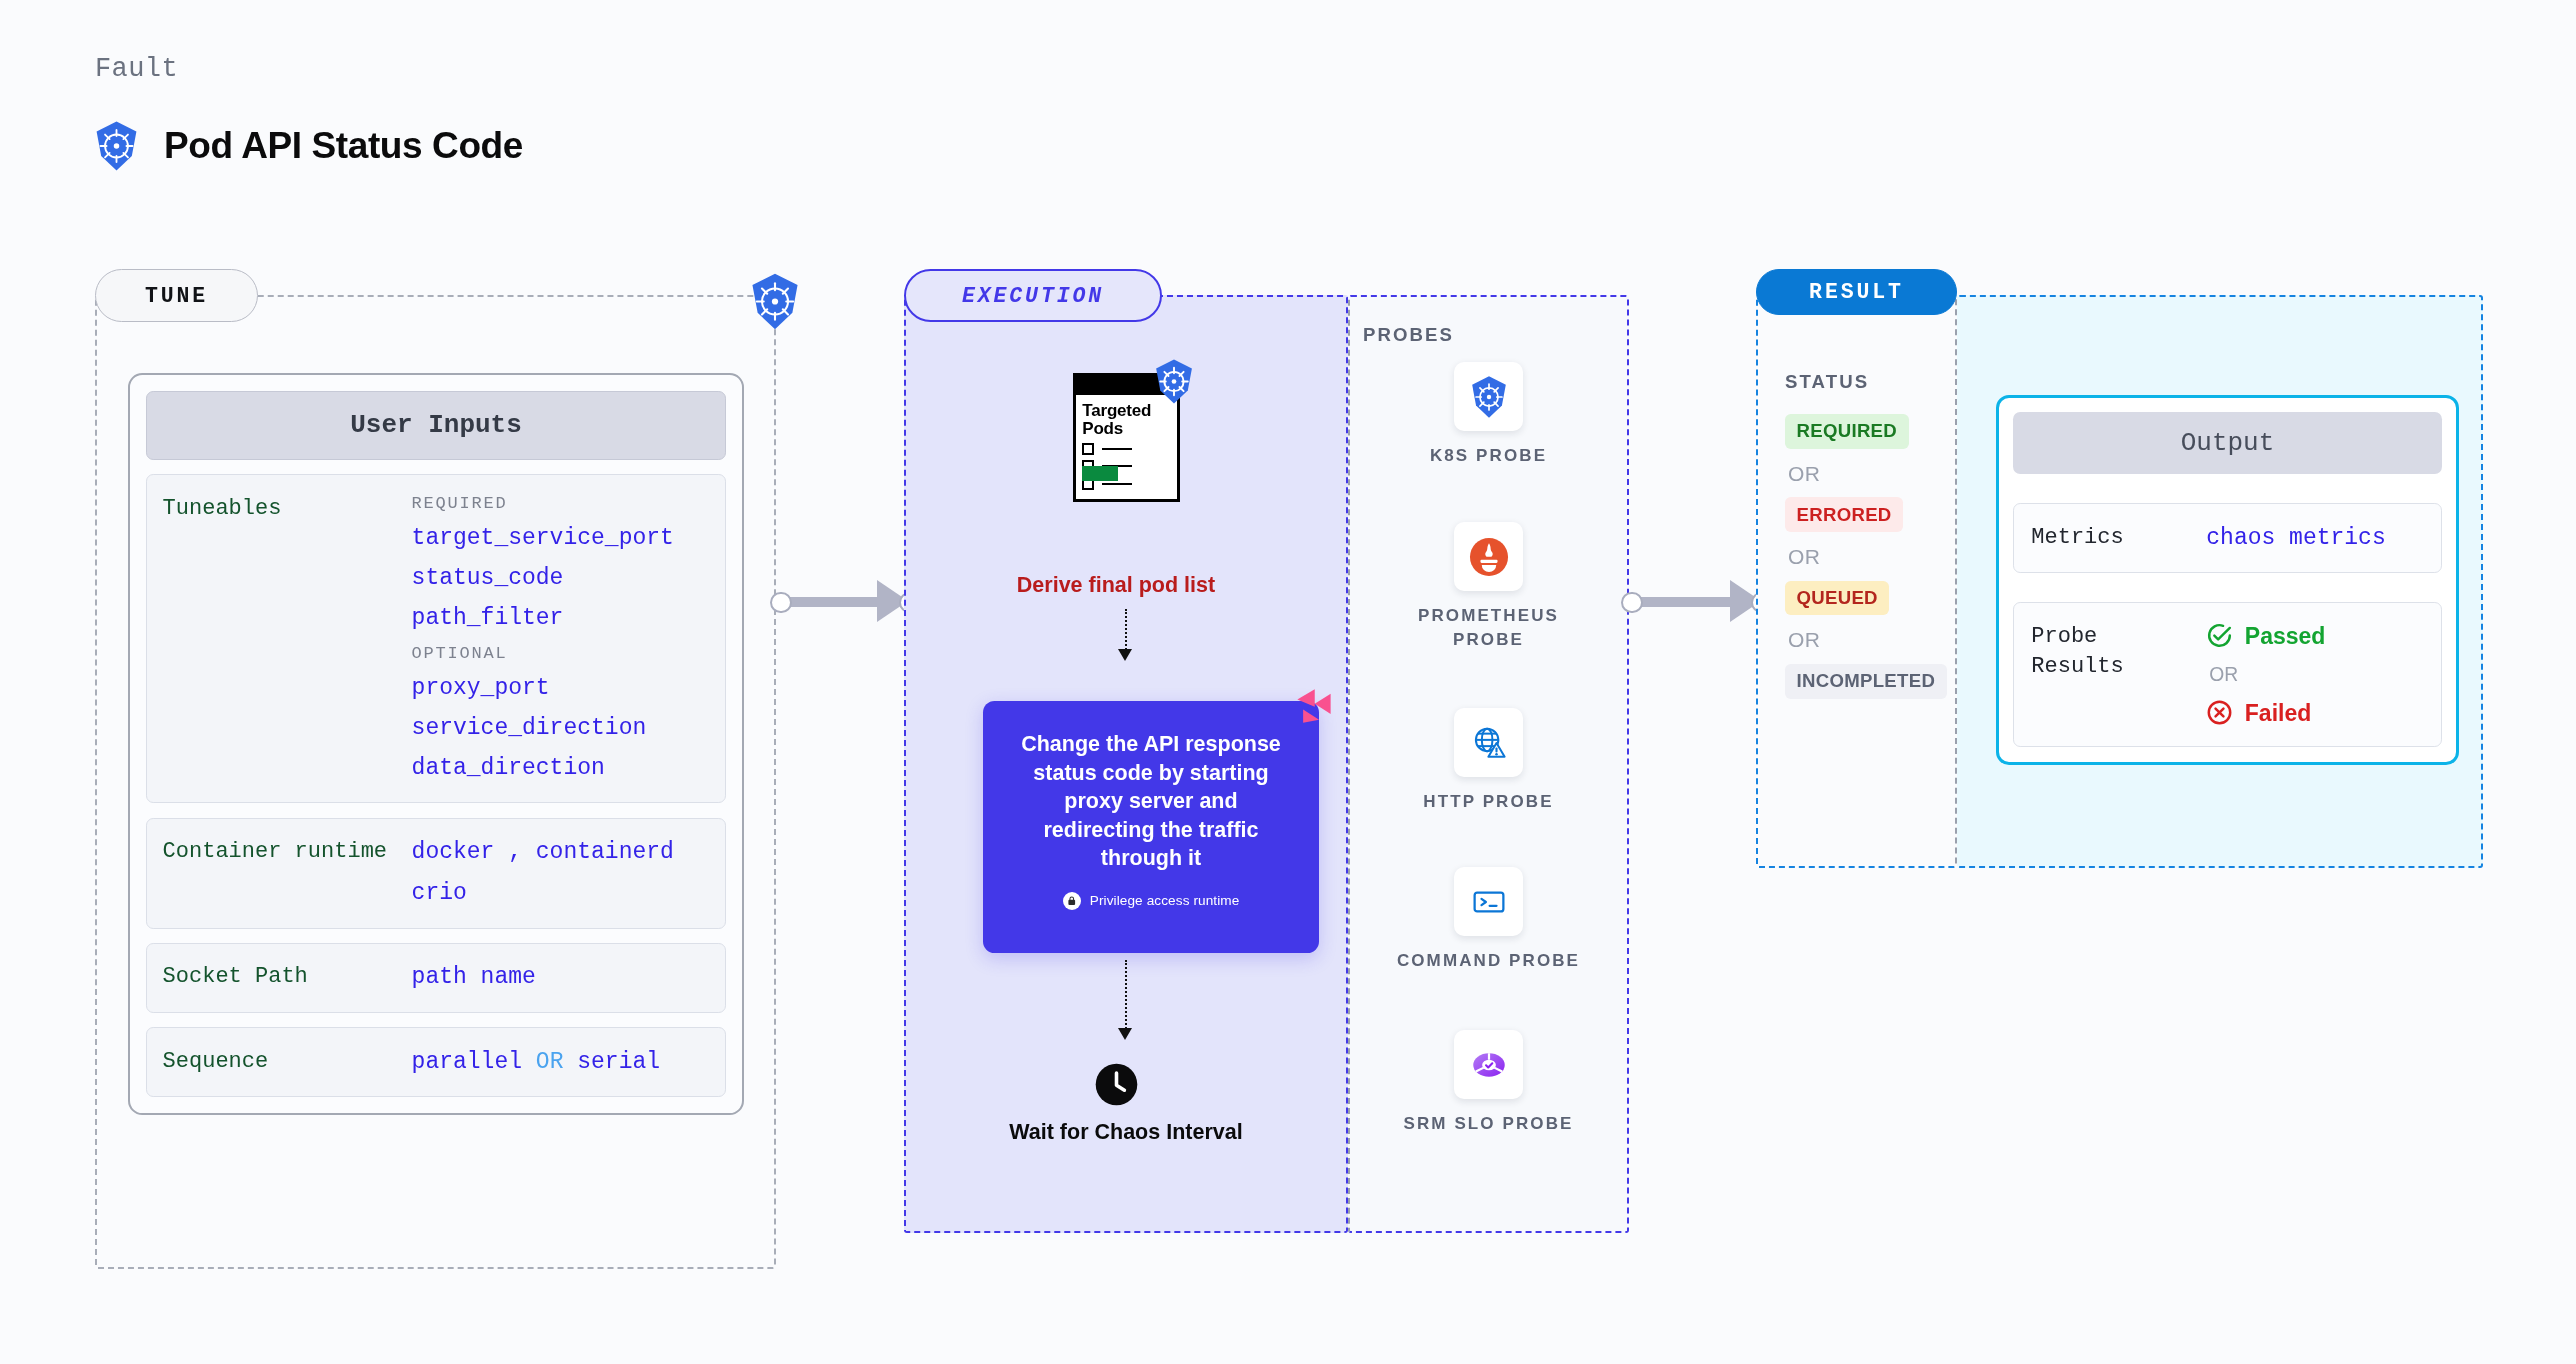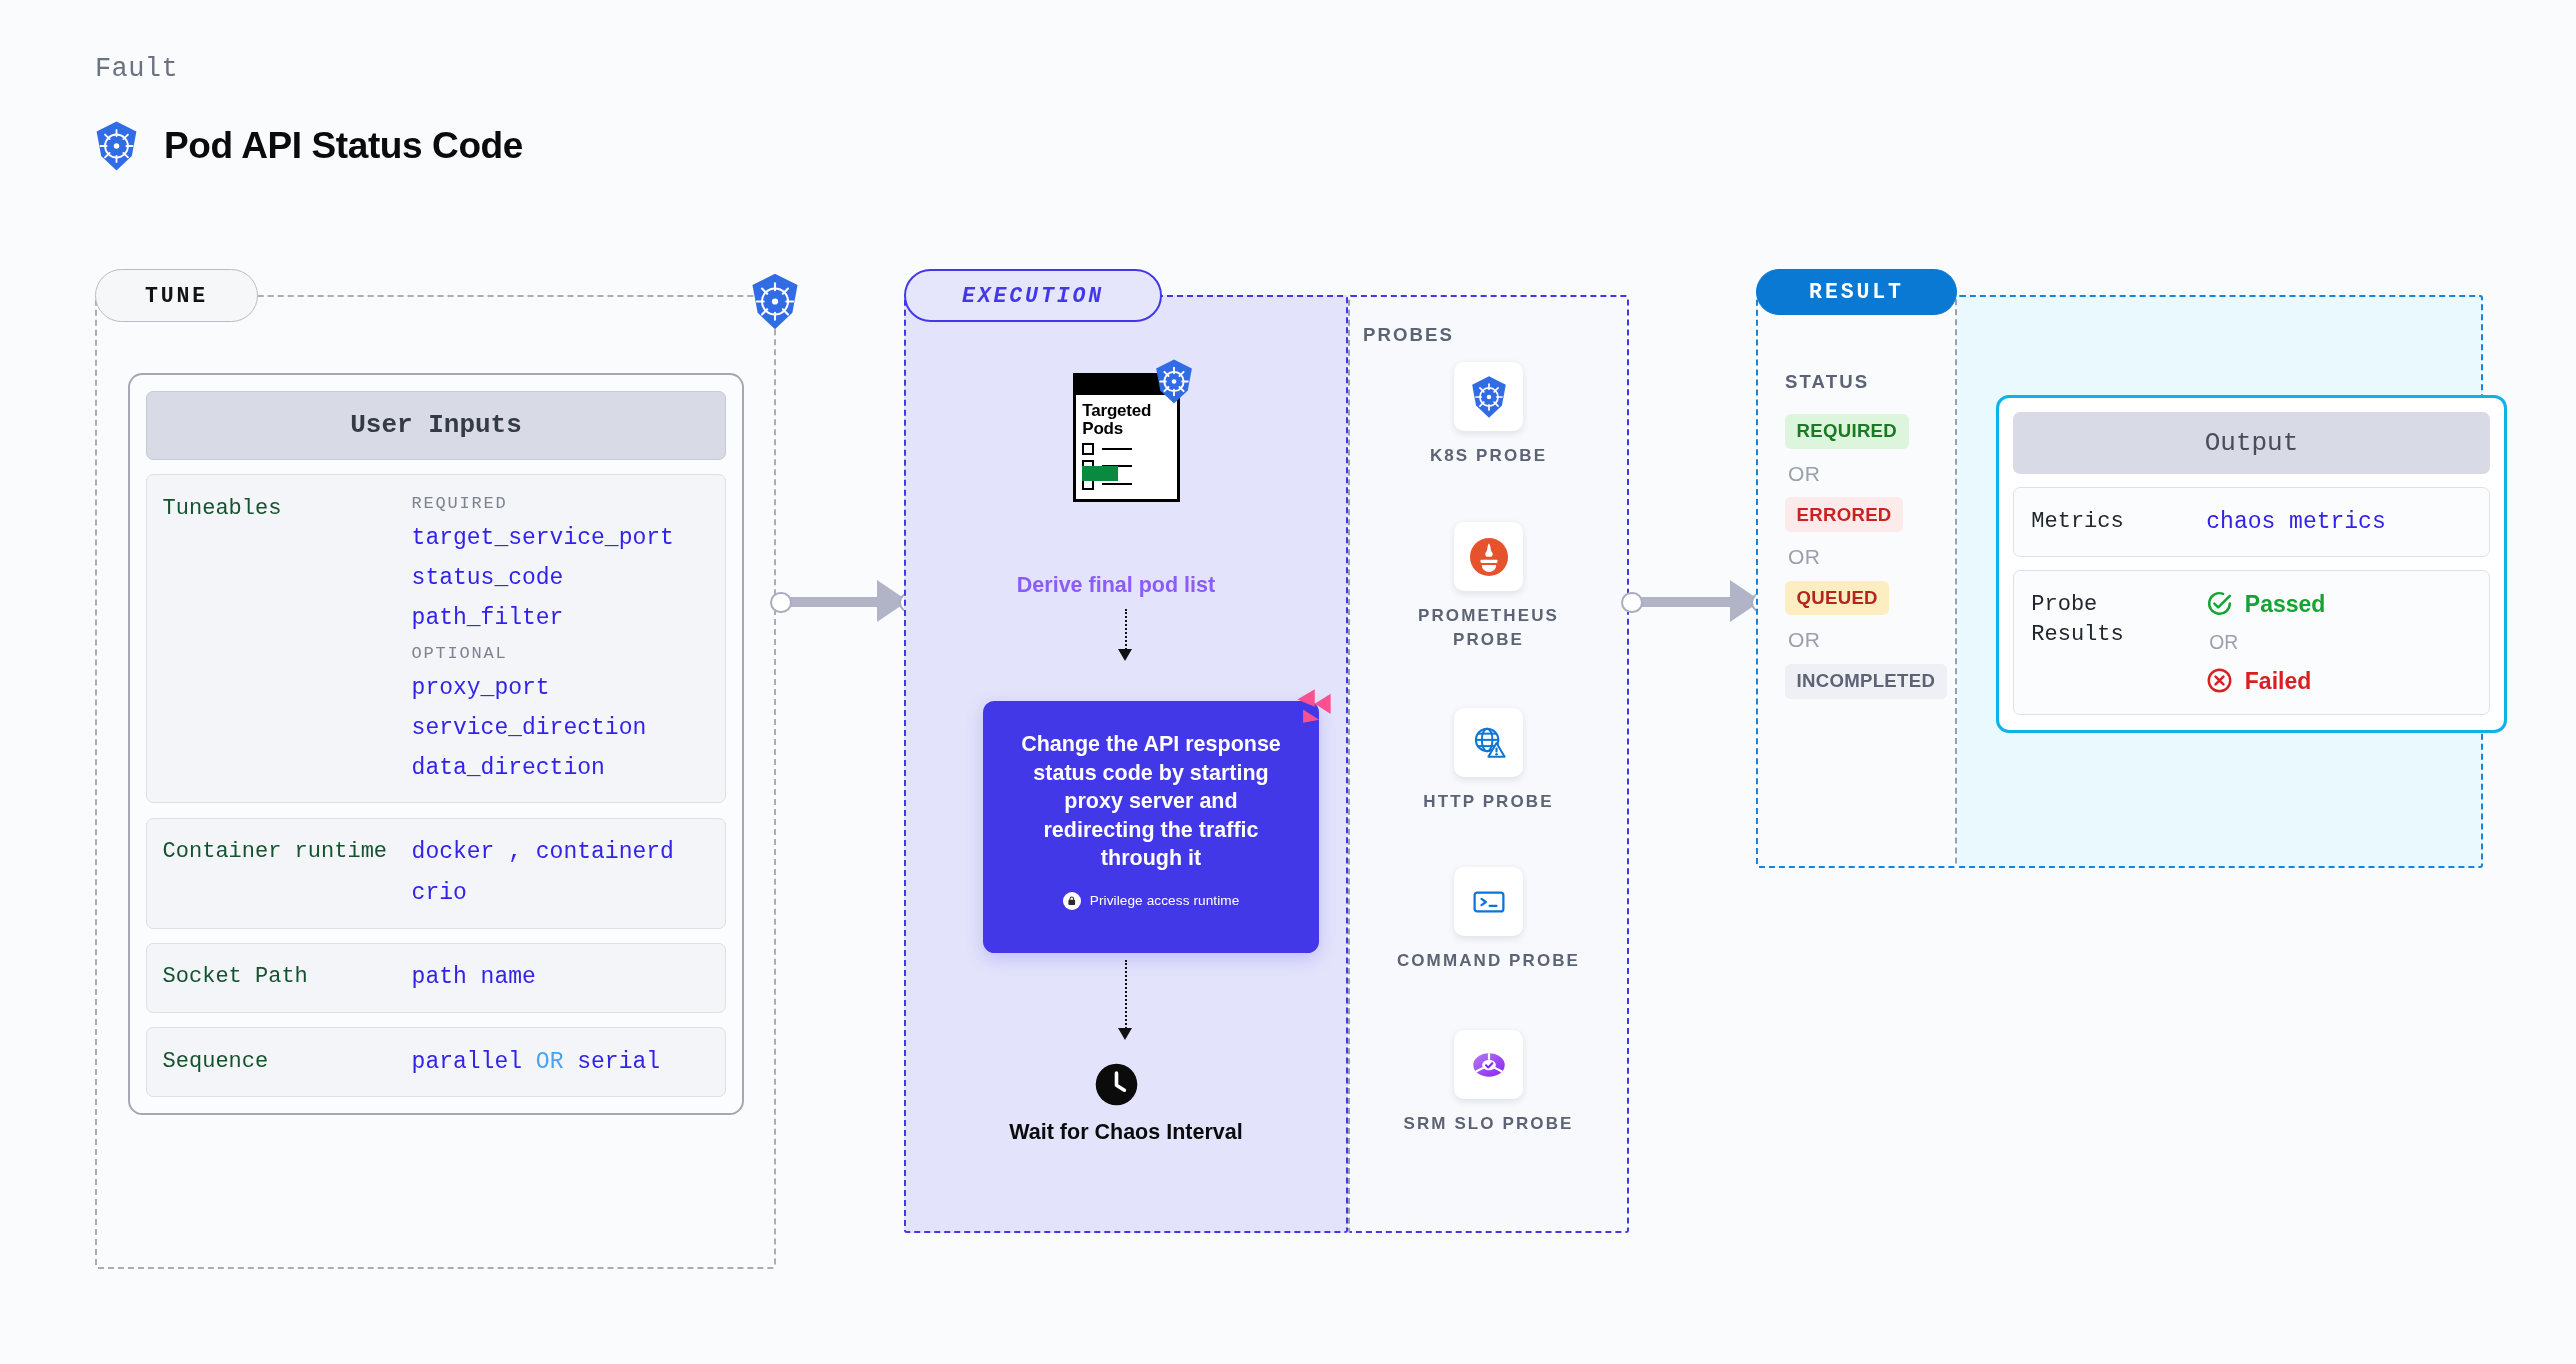--- a/index.html
+++ b/index.html
@@ -115,21 +115,21 @@
   #pods-doc .docttl {
     position: absolute; left: 9.3px; top: 29px; font-size: 17px; font-weight: 700;
     color: #000; line-height: 1.08; letter-spacing: -0.2px;
   }
   #pods-doc .chk { position: absolute; width: 12px; height: 12px; border: 2.1px solid #000; left: 9.3px; }
   #pods-doc .ln  { position: absolute; height: 2.1px; background: #000; left: 29px; width: 30px; }
   #pods-doc .greenbar { position: absolute; left: 9.3px; bottom: 21.5px; width: 36px; height: 14.3px; background: #0a8a3f; }
   #pods-k8s { position: absolute; left: 1152px; top: 358px; width: 44px; height: 47px; z-index: 3; }
   #derive-caption {
     position: absolute; left: 904px; top: 573px; width: 424px; text-align: center;
-    font-size: 21.5px; font-weight: 700; color: #8b5cf6;
+    font-size: 21.5px; font-weight: 700; color: #b91c1c;
   }
 
   .vconn { position: absolute; width: 21.5px; }
   .vconn .ln { position: absolute; left: 10px; top: 0; width: 0; border-left: 2.9px dotted #111; height: calc(100% - 11.5px); }
   .vconn .ar {
     position: absolute; left: 2.9px; bottom: 0; width: 0; height: 0;
     border-left: 7.9px solid transparent; border-right: 7.9px solid transparent; border-top: 12px solid #111;
   }
   #conn-1 { left: 1115px; top: 609px; height: 52px; }
   #conn-2 { left: 1115px; top: 960px; height: 80px; }
@@ -183,23 +183,23 @@
     position: absolute; left: 1785px; top: 371px;
     font-size: 18.6px; font-weight: 700; color: #5c6374; letter-spacing: 2.1px;
   }
   #status-stack { position: absolute; left: 1785px; top: 414px; display: flex; flex-direction: column; align-items: flex-start; }
   .sbadge {
     border-radius: 5.7px; padding: 6.4px 11.5px; font-size: 18.6px; font-weight: 700; letter-spacing: 0.3px;
   }
   .or-sep { font-size: 21px; color: #9aa0ad; margin: 13px 0 11.5px 2.9px; letter-spacing: 0.4px; }
 
   #output-card {
-    position: absolute; left: 1996px; top: 395px; width: 511px;
+    position: absolute; left: 1996px; top: 395px; width: 463px;
     background: #ffffff; border: 3.6px solid #0bb3e8; border-radius: 13px;
-    padding: 14.3px; display: flex; flex-direction: column; gap: 13px;
+    padding: 14.3px; display: flex; flex-direction: column; gap: 29px;
   }
   #out-header {
     background: #d8dae5; border-radius: 7.2px; height: 62px;
     display: flex; align-items: center; justify-content: center;
     font-family: "Liberation Mono", monospace; font-size: 26px; color: #474d5b;
   }
   .out-row {
     background: #fbfcfe; border: 0.7px solid #dde1e9; border-radius: 7.2px;
     padding: 18.6px 17px; display: flex; gap: 17px;
   }

